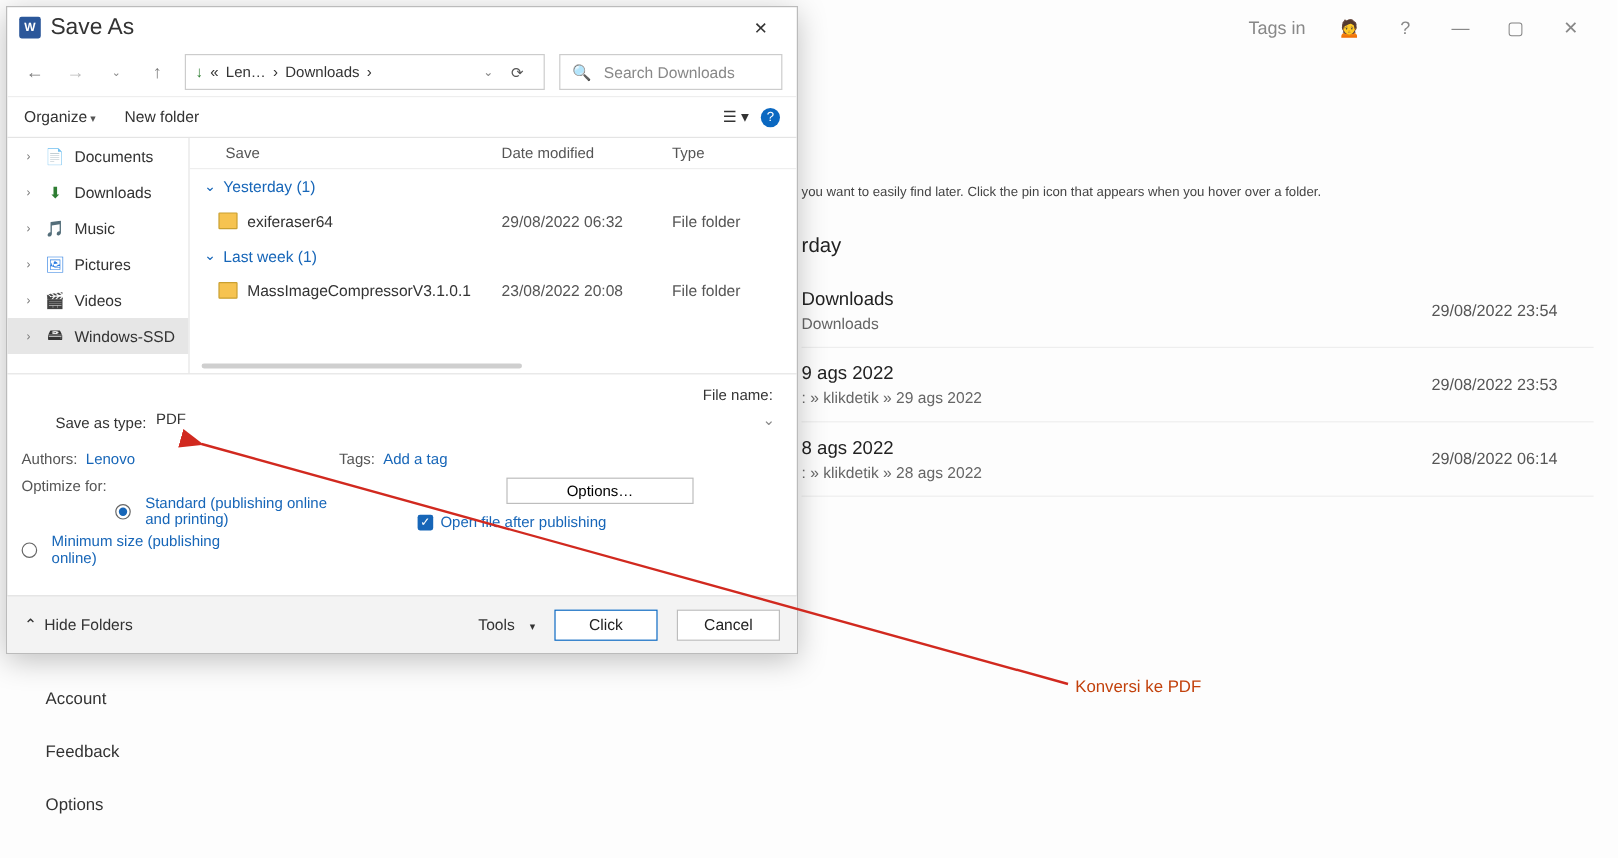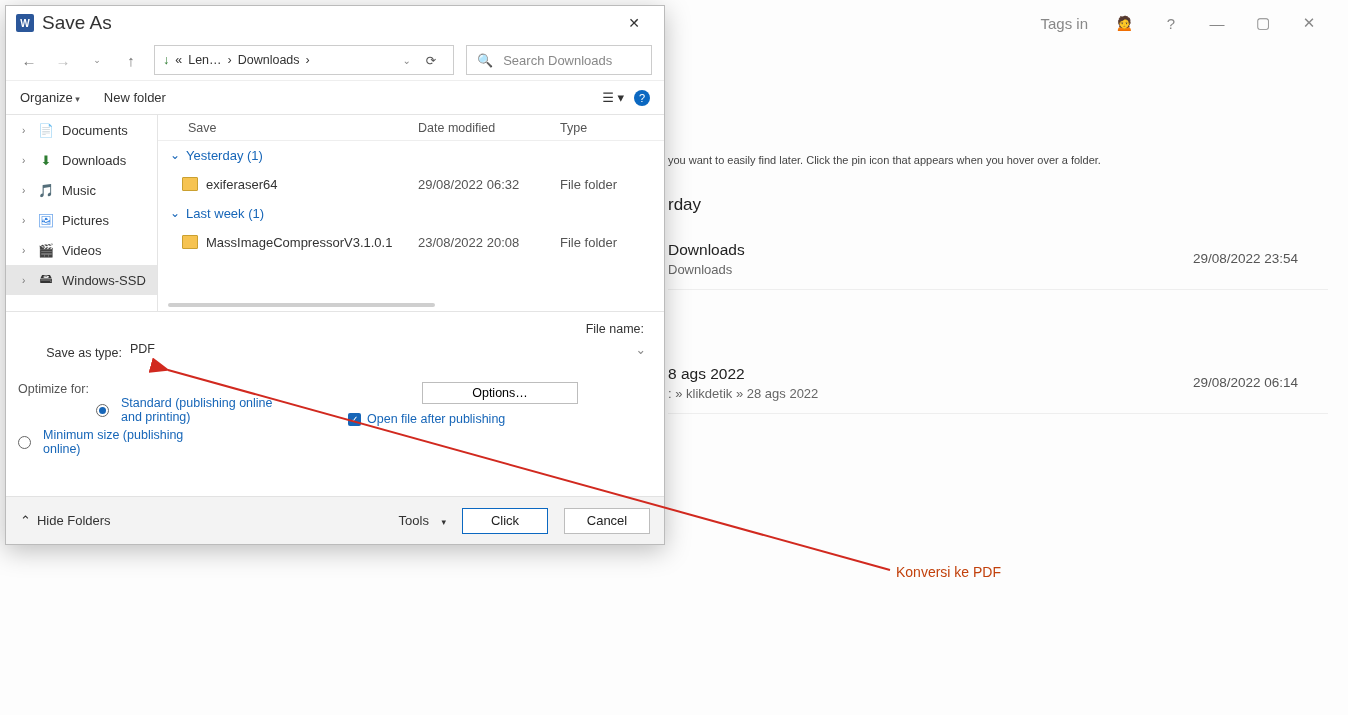--- a/index.html
+++ b/index.html
@@ -107,28 +107,40 @@
   <div class="hint">you want to easily find later. Click the pin icon that appears when you hover over a folder.</div>
   <div class="bgsec">rday</div>
 
   <div class="row" style="top:228px">
     <div>
       <div class="rtitle">Downloads</div>
       <div class="rpath">Downloads</div>
     </div>
     <div class="rdate" style="margin-left:auto; margin-right:30px;">29/08/2022 23:54</div>
   </div>
+  <div class="row" style="top:290px">
+    <div>
+      <div class="rtitle">9 ags 2022</div>
+      <div class="rpath">: » klikdetik » 29 ags 2022</div>
+    </div>
+    <div class="rdate" style="margin-left:auto; margin-right:30px;">29/08/2022 23:53</div>
+  </div>
   <div class="row" style="top:352px">
     <div>
       <div class="rtitle">8 ags 2022</div>
       <div class="rpath">: » klikdetik » 28 ags 2022</div>
     </div>
     <div class="rdate" style="margin-left:auto; margin-right:30px;">29/08/2022 06:14</div>
   </div>
 
+  <div class="leftnav">
+    <div>Account</div>
+    <div>Feedback</div>
+    <div>Options</div>
+  </div>
 </div>
 
 <div class="dialog">
   <div class="dlg-title">
     <div class="wlogo">W</div>
     <div class="t">Save As</div>
     <div class="close">✕</div>
   </div>
   <div class="dlg-nav">
     <div class="navbtn">←</div>
@@ -222,20 +234,24 @@
 
   <div class="fields">
     <div class="frow">
       <div class="lbl">File name:</div>
     </div>
     <div class="frow">
       <div class="lbl">Save as type:</div>
       <div class="sel">PDF</div>
     </div>
   </div>
+  <div class="meta">
+    <div><span class="mlbl">Authors:</span>&nbsp;&nbsp;<span class="mval">Lenovo</span></div>
+    <div style="margin-left:110px"><span class="mlbl">Tags:</span>&nbsp;&nbsp;<span class="mval">Add a tag</span></div>
+  </div>
   <div class="opt">
     <div class="left">
       <span class="olbl">Optimize for:</span>
       <span class="radio">
           <span class="rdot on"></span>
           <span style="max-width:170px;display:inline-block">Standard (publishing online and printing)</span>
         </span>
       <div class="radio">
           <span class="rdot"></span>
           <span style="max-width:170px;display:inline-block">Minimum size (publishing online)</span>

